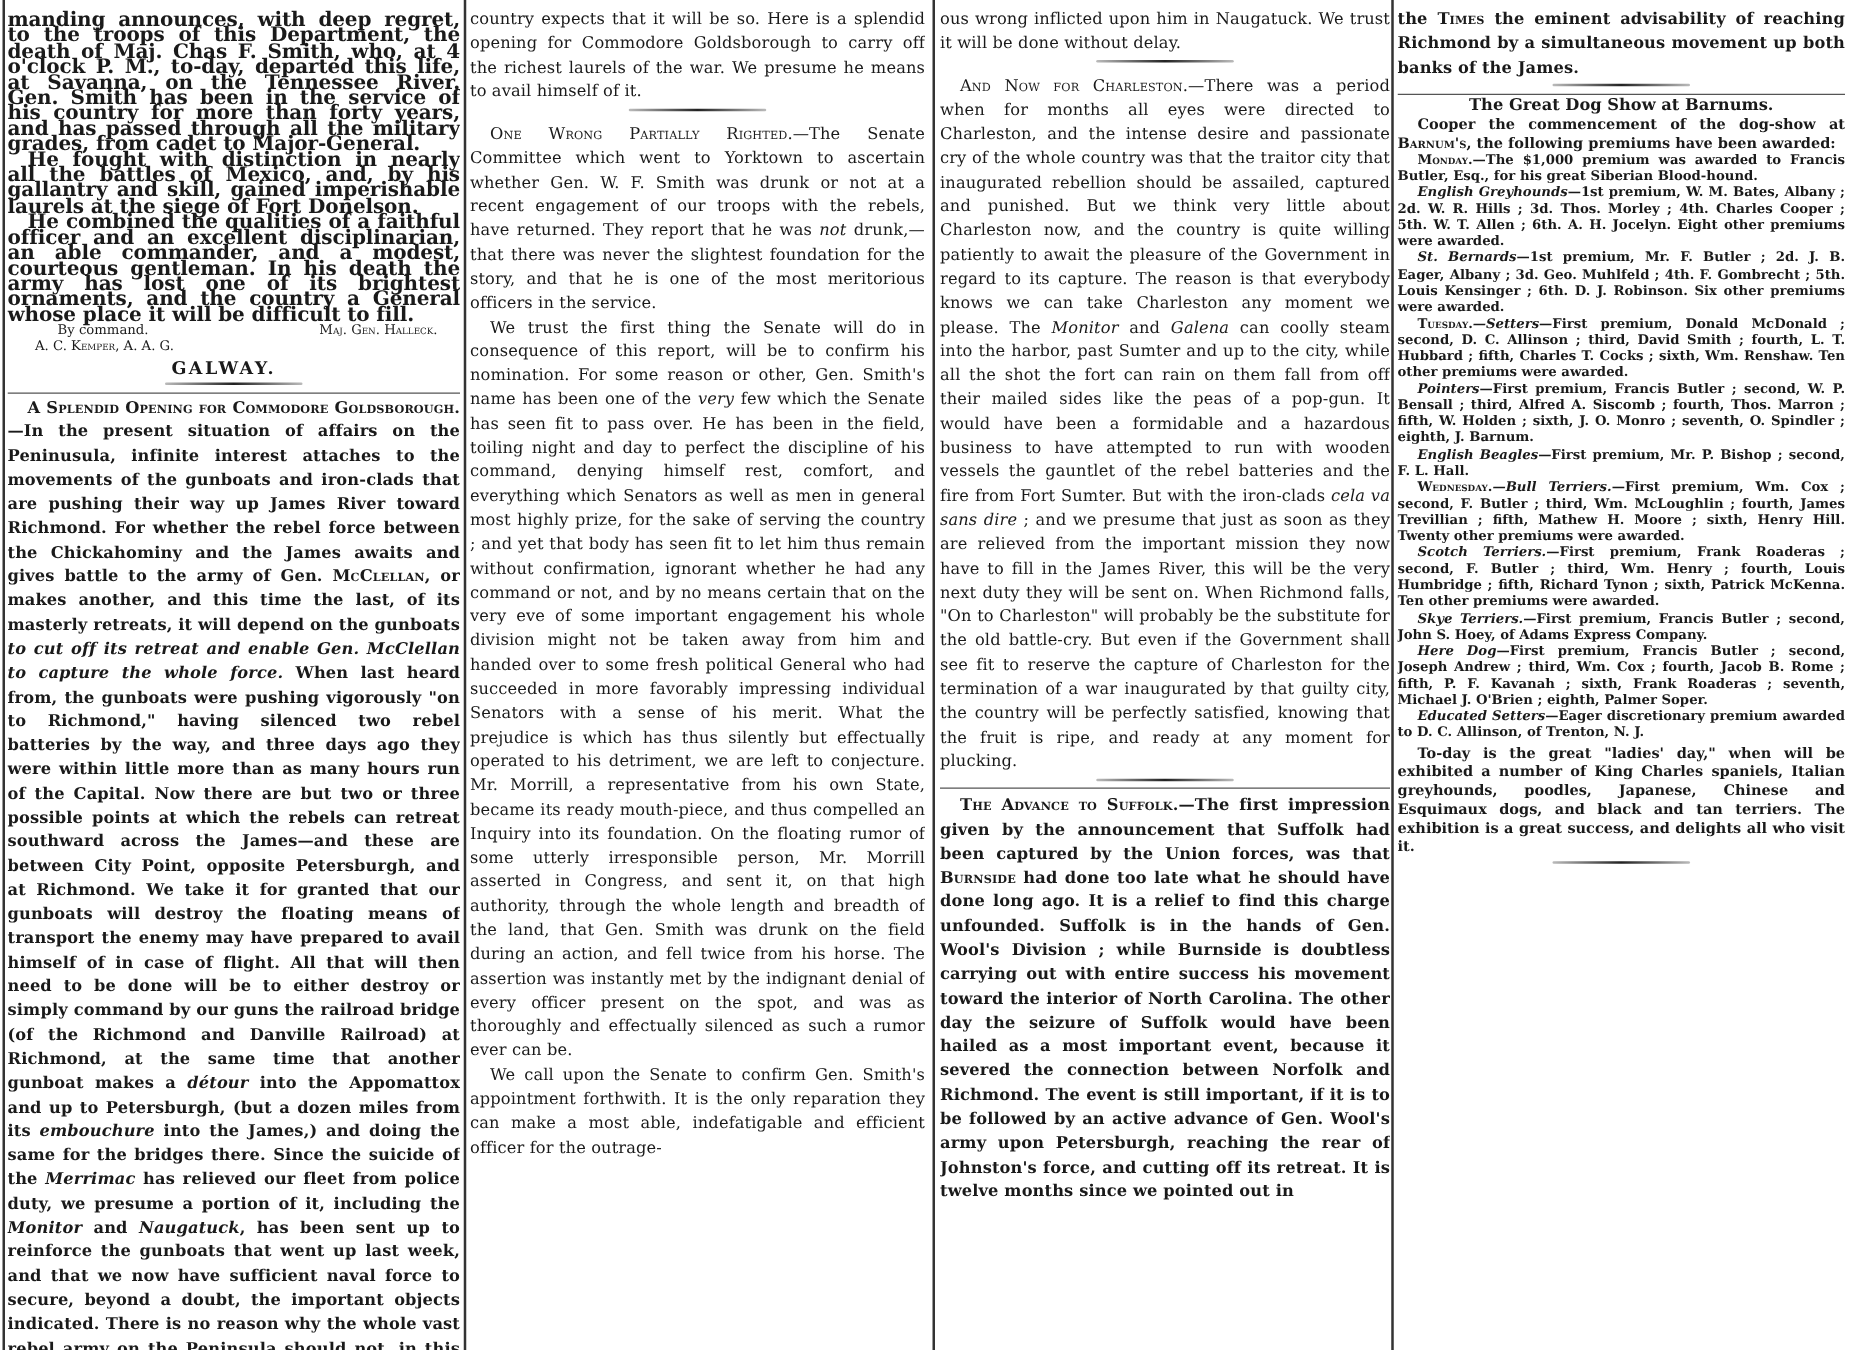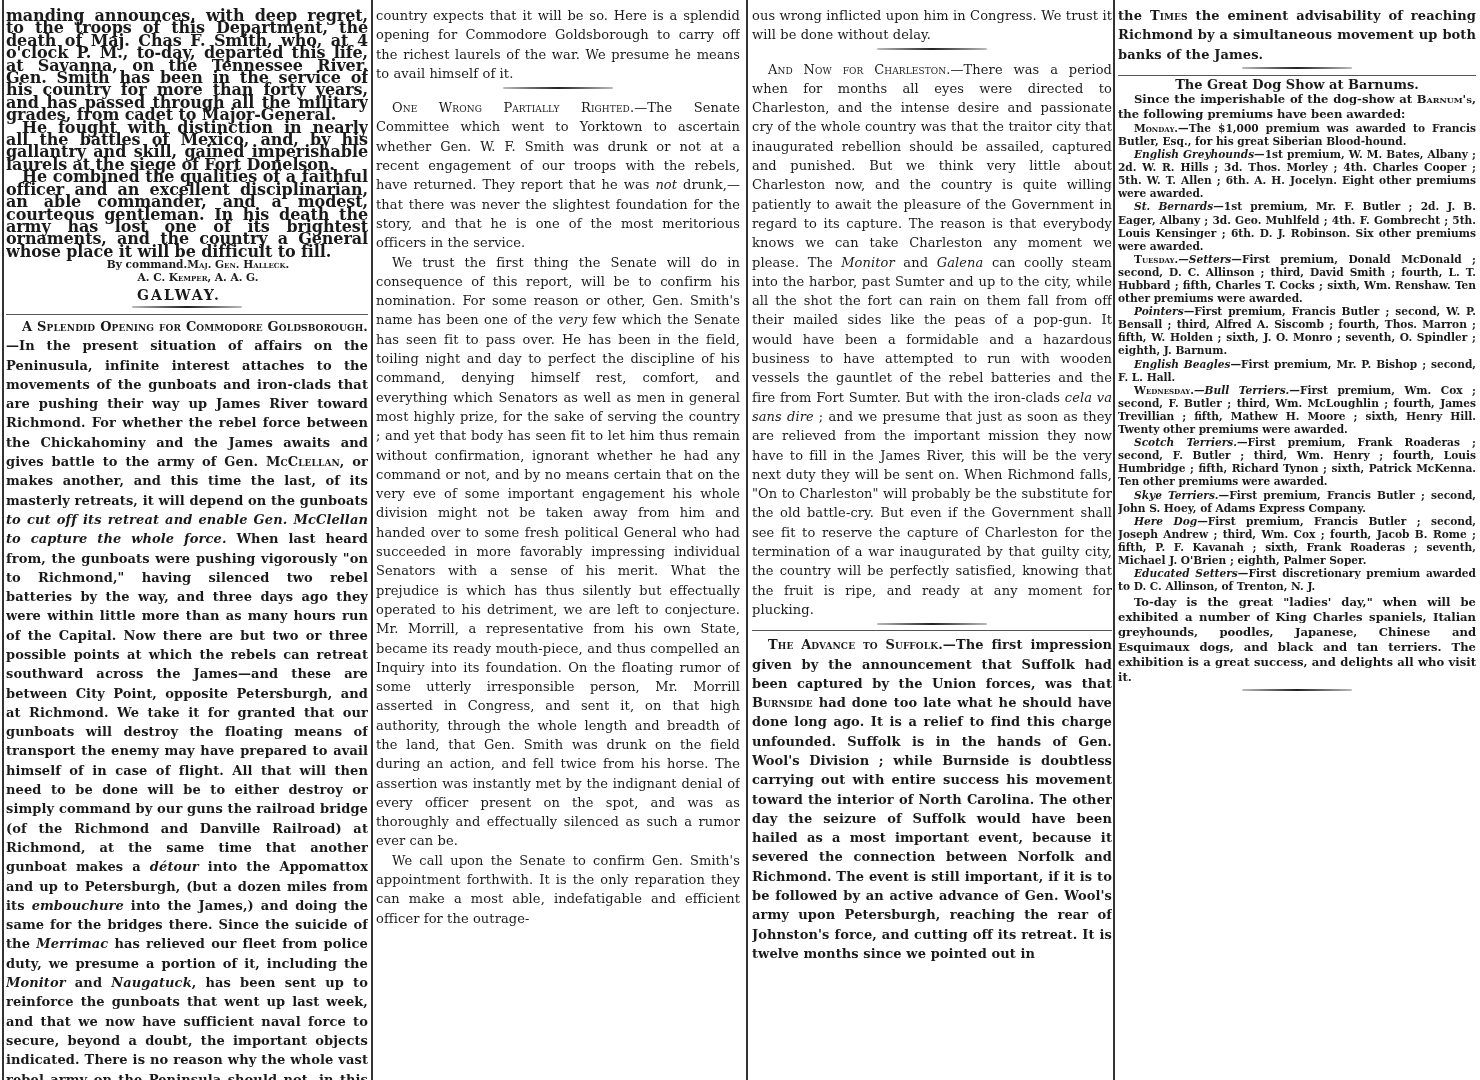--- a/index.html
+++ b/index.html
@@ -10,21 +10,21 @@
   .c2 { left:376px; width:364px; }
   .c3 { left:752px; width:360px; }
   .c4 { left:1118px; width:358px; }
   .rule-v { position:absolute; top:0; width:1.5px; background:#333; }
   .p { margin:0; text-align:justify; hyphens:manual; }
   .body { font-size:13px; line-height:19.3px; letter-spacing:0.1px; }
   .small { font-size:16px; line-height:12.4px; font-weight:bold; letter-spacing:-0.1px; }
   .ind { text-indent:16px; }
   .sc { font-variant:small-caps; }
   .it { font-style:italic; }
-  .sig { display:flex; justify-content:center; font-size:10.6px; line-height:12.4px; font-weight:bold; }
+  .sig { display:flex; justify-content:space-between; font-size:10.6px; line-height:12.4px; font-weight:normal; }
   .galway { text-align:center; font-size:14px; font-weight:bold; letter-spacing:2px; margin-top:4px; }
   .sep { height:9px; display:flex; align-items:center; justify-content:center; }
   .sep span { display:block; width:110px; height:2px; background:linear-gradient(90deg,#bbb,#222 50%,#bbb); border-radius:2px; }
   .hrule { border-top:1.3px solid #555; margin:2px 0; }
   .title-dog { text-align:center; font-weight:bold; font-size:13px; line-height:14px; margin-top:2px; }
   .dog { font-size:10.6px; line-height:13.1px; font-weight:bold; }
 </style>
 </head>
 <body>
 
@@ -62,21 +62,21 @@
   <p class="p body ind" style="margin-top:6px;">
     <span class="sc">One Wrong Partially Righted.</span><span>—The Senate Committee which went to Yorktown to ascertain whether Gen. W. F. Smith was drunk or not at a recent engagement of our troops with the rebels, have returned. They report that he was </span><span class="it">not</span><span> drunk,—that there was never the slightest foundation for the story, and that he is one of the most meritorious officers in the service.</span>
   </p>
   <p class="p body ind">
     <span>We trust the first thing the Senate will do in consequence of this report, will be to confirm his nomination. For some reason or other, Gen. Smith's name has been one of the </span><span class="it">very</span><span> few which the Senate has seen fit to pass over. He has been in the field, toiling night and day to perfect the discipline of his command, denying himself rest, comfort, and everything which Senators as well as men in general most highly prize, for the sake of serving the country ; and yet that body has seen fit to let him thus remain without confirmation, ignorant whether he had any command or not, and by no means certain that on the very eve of some important engagement his whole division might not be taken away from him and handed over to some fresh political General who had succeeded in more favorably impressing individual Senators with a sense of his merit. What the prejudice is which has thus silently but effectually operated to his detriment, we are left to conjecture. Mr. Morrill, a representative from his own State, became its ready mouth-piece, and thus compelled an Inquiry into its foundation. On the floating rumor of some utterly irresponsible person, Mr. Morrill asserted in Congress, and sent it, on that high authority, through the whole length and breadth of the land, that Gen. Smith was drunk on the field during an action, and fell twice from his horse. The assertion was instantly met by the indignant denial of every officer present on the spot, and was as thoroughly and effectually silenced as such a rumor ever can be.</span>
   </p>
   <p class="p body ind">We call upon the Senate to confirm Gen. Smith's appointment forthwith. It is the only reparation they can make a most able, indefatigable and efficient officer for the outrage-</p>
 </div>
 
 <div class="col c3">
-  <p class="p body" style="padding-top:6px;">ous wrong inflicted upon him in Congress. We trust it will be done without delay.</p>
+  <p class="p body" style="padding-top:6px;">ous wrong inflicted upon him in Naugatuck. We trust it will be done without delay.</p>
   <div class="sep">
       <span></span>
     </div>
   <p class="p body ind" style="margin-top:6px;">
     <span class="sc">And Now for Charleston.</span><span>—There was a period when for months all eyes were directed to Charleston, and the intense desire and passionate cry of the whole country was that the traitor city that inaugurated rebellion should be assailed, captured and punished. But we think very little about Charleston now, and the country is quite willing patiently to await the pleasure of the Government in regard to its capture. The reason is that everybody knows we can take Charleston any moment we please. The </span><span class="it">Monitor</span><span> and </span><span class="it">Galena</span><span> can coolly steam into the harbor, past Sumter and up to the city, while all the shot the fort can rain on them fall from off their mailed sides like the peas of a pop-gun. It would have been a formidable and a hazardous business to have attempted to run with wooden vessels the gauntlet of the rebel batteries and the fire from Fort Sumter. But with the iron-clads </span><span class="it">cela va sans dire</span><span> ; and we presume that just as soon as they are relieved from the important mission they now have to fill in the James River, this will be the very next duty they will be sent on. When Richmond falls, "On to Charleston" will probably be the substitute for the old battle-cry. But even if the Government shall see fit to reserve the capture of Charleston for the termination of a war inaugurated by that guilty city, the country will be perfectly satisfied, knowing that the fruit is ripe, and ready at any moment for plucking.</span>
   </p>
   <div class="sep">
       <span></span>
     </div>
   <div class="hrule"></div>
@@ -88,32 +88,32 @@
 <div class="col c4">
   <p class="p body" style="padding-top:6px;font-weight:bold;">
     <span>the </span><span class="sc">Times</span><span> the eminent advisability of reaching Richmond by a simultaneous movement up both banks of the James.</span>
   </p>
   <div class="sep">
       <span></span>
     </div>
   <div class="hrule"></div>
   <div class="title-dog">The Great Dog Show at Barnums.</div>
   <p class="p dog ind" style="font-size:11.6px;line-height:15px;">
-    <span>Since the imperishable of the dog-show at </span><span class="sc">Barnum's</span><span>, the following premiums have been awarded:</span>
+    <span>Cooper the commencement of the dog-show at </span><span class="sc">Barnum's</span><span>, the following premiums have been awarded:</span>
   </p>
   <div id="dog-entries">
       <p class="p dog ind"><span class="sc">Monday.</span><span>—The $1,000 premium was awarded to Francis Butler, Esq., for his great Siberian Blood-hound.</span></p>
       <p class="p dog ind"><span class="it">English Greyhounds</span><span>—1st premium, W. M. Bates, Albany ; 2d. W. R. Hills ; 3d. Thos. Morley ; 4th. Charles Cooper ; 5th. W. T. Allen ; 6th. A. H. Jocelyn. Eight other premiums were awarded.</span></p>
       <p class="p dog ind"><span class="it">St. Bernards</span><span>—1st premium, Mr. F. Butler ; 2d. J. B. Eager, Albany ; 3d. Geo. Muhlfeld ; 4th. F. Gombrecht ; 5th. Louis Kensinger ; 6th. D. J. Robinson. Six other premiums were awarded.</span></p>
       <p class="p dog ind"><span class="sc">Tuesday.</span><span class="it">—Setters</span><span>—First premium, Donald McDonald ; second, D. C. Allinson ; third, David Smith ; fourth, L. T. Hubbard ; fifth, Charles T. Cocks ; sixth, Wm. Renshaw. Ten other premiums were awarded.</span></p>
       <p class="p dog ind"><span class="it">Pointers</span><span>—First premium, Francis Butler ; second, W. P. Bensall ; third, Alfred A. Siscomb ; fourth, Thos. Marron ; fifth, W. Holden ; sixth, J. O. Monro ; seventh, O. Spindler ; eighth, J. Barnum.</span></p>
       <p class="p dog ind"><span class="it">English Beagles</span><span>—First premium, Mr. P. Bishop ; second, F. L. Hall.</span></p>
       <p class="p dog ind"><span class="sc">Wednesday.</span><span class="it">—Bull Terriers.</span><span>—First premium, Wm. Cox ; second, F. Butler ; third, Wm. McLoughlin ; fourth, James Trevillian ; fifth, Mathew H. Moore ; sixth, Henry Hill. Twenty other premiums were awarded.</span></p>
       <p class="p dog ind"><span class="it">Scotch Terriers.</span><span>—First premium, Frank Roaderas ; second, F. Butler ; third, Wm. Henry ; fourth, Louis Humbridge ; fifth, Richard Tynon ; sixth, Patrick McKenna. Ten other premiums were awarded.</span></p>
       <p class="p dog ind"><span class="it">Skye Terriers.</span><span>—First premium, Francis Butler ; second, John S. Hoey, of Adams Express Company.</span></p>
       <p class="p dog ind"><span class="it">Here Dog</span><span>—First premium, Francis Butler ; second, Joseph Andrew ; third, Wm. Cox ; fourth, Jacob B. Rome ; fifth, P. F. Kavanah ; sixth, Frank Roaderas ; seventh, Michael J. O'Brien ; eighth, Palmer Soper.</span></p>
-      <p class="p dog ind"><span class="it">Educated Setters</span><span>—First discretionary premium awarded to D. C. Allinson, of Trenton, N. J.</span></p>
+      <p class="p dog ind"><span class="it">Educated Setters</span><span>—Eager discretionary premium awarded to D. C. Allinson, of Trenton, N. J.</span></p>
     </div>
   <p class="p dog ind" style="font-size:11.6px;line-height:15px;margin-top:2px;">To-day is the great "ladies' day," when will be exhibited a number of King Charles spaniels, Italian greyhounds, poodles, Japanese, Chinese and Esquimaux dogs, and black and tan terriers. The exhibition is a great success, and delights all who visit it.</p>
   <div class="sep">
       <span></span>
     </div>
 </div>
 
 </body></html>

